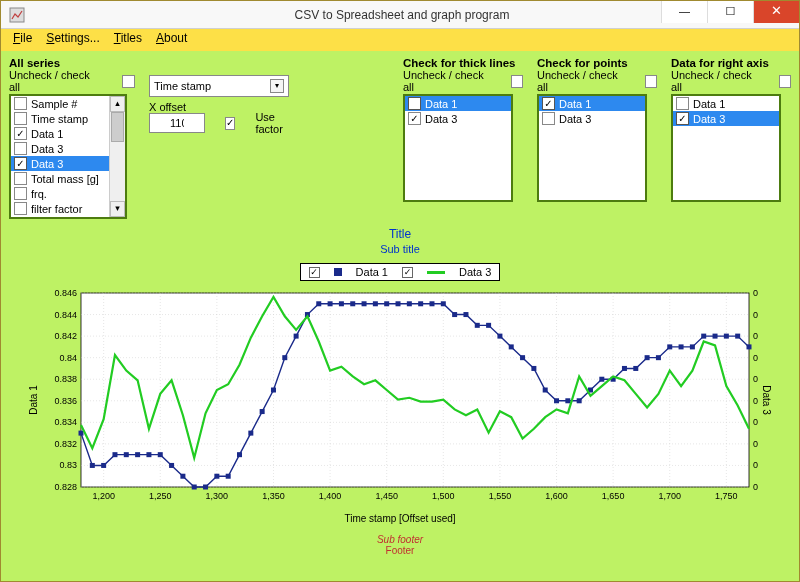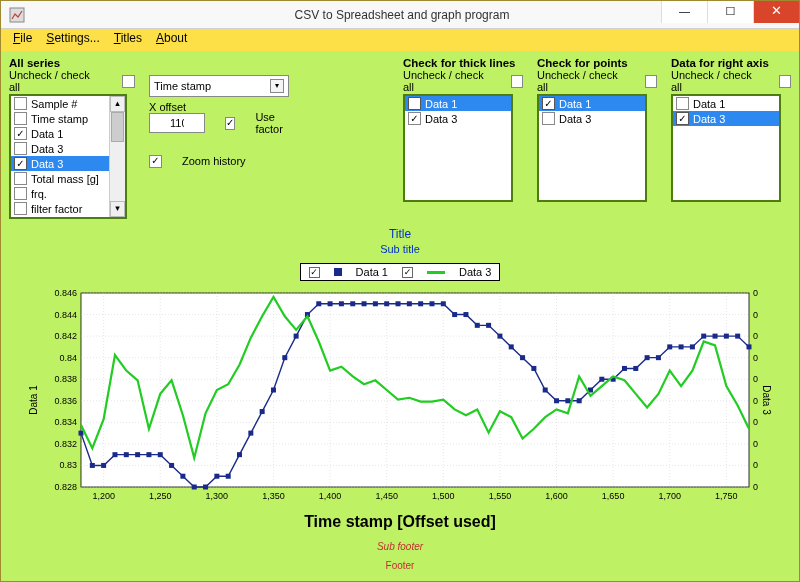--- a/index.html
+++ b/index.html
@@ -185,24 +185,24 @@
   .legcb::before { content:"✓"; }
 
   .chartarea {
     margin-top: 6px;
     width: 758px; height: 226px;
     position: relative;
   }
   .chartsvg { width: 100%; height: 100%; }
   .axislabel-left { position: absolute; left: -2px; top: 50%; transform: translateY(-50%) rotate(-90deg); font-size: 10px; }
   .axislabel-right { position: absolute; right: -2px; top: 50%; transform: translateY(-50%) rotate(90deg); font-size: 10px; }
-  .axislabel-bottom { text-align:right; font-size: 16px; font-weight: bold; }
+  .axislabel-bottom { text-align:right; font-size: 10px; }
 
   .subfooter { color: #c03030; font-size: 10px; font-style: italic; margin-top: 10px; }
-  .footer { color: #c03030; font-size: 10px; margin-top: 8px; }
+  .footer { color: #c03030; font-size: 10px; margin-top: 0px; }
 </style>
 </head>
 <body>
 
 <div class="window">
 
   <div class="titlebar">
     <svg class="titlebar-icon" viewBox="0 0 16 16">
       <rect x="1" y="1" width="14" height="14" fill="#ddd" stroke="#888"></rect>
       <path d="M3 12 L6 7 L9 10 L13 4" stroke="#c04040" fill="none" stroke-width="1.2"></path>
@@ -287,24 +287,20 @@
           <span class="dropbtn">▾</span>
         </div>
         <div class="label" style="margin-top:4px">X offset</div>
         <div class="subrow">
           <input class="txtinput" value="110338" style="">
           <span class="checkbox checked"></span>
           <span>Use factor</span>
         </div>
         <div style="height:8px"></div>
         <div style="height:10px"></div>
-        <div class="subrow">
-          <span class="checkbox checked"></span>
-          <span>Zoom history</span>
-        </div>
       </div>
 
       <div class="spacer"></div>
 
       <div class="col checklist" style="width:120px">
         <div class="colhdr">Check for thick lines</div>
         <div class="subrow">
           <span>Uncheck / check all</span>
           <span class="checkbox"></span>
         </div>

